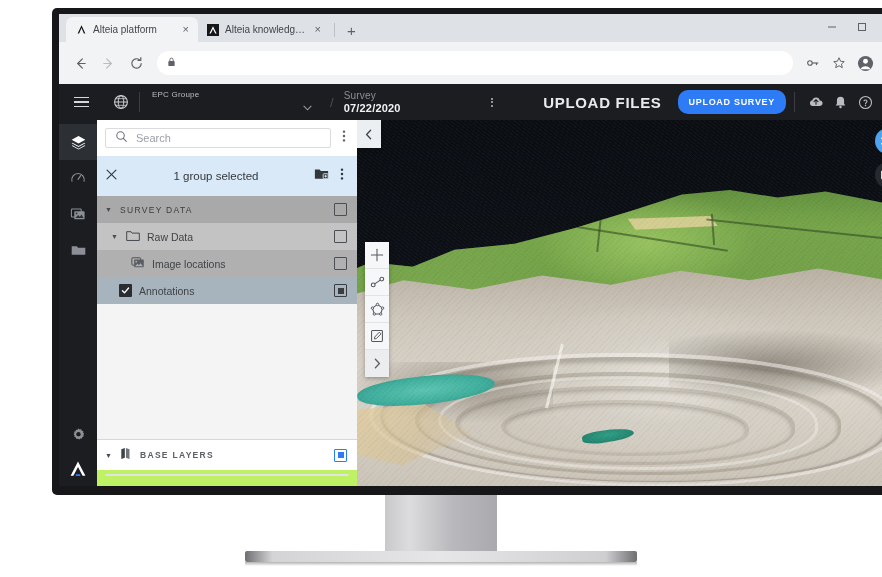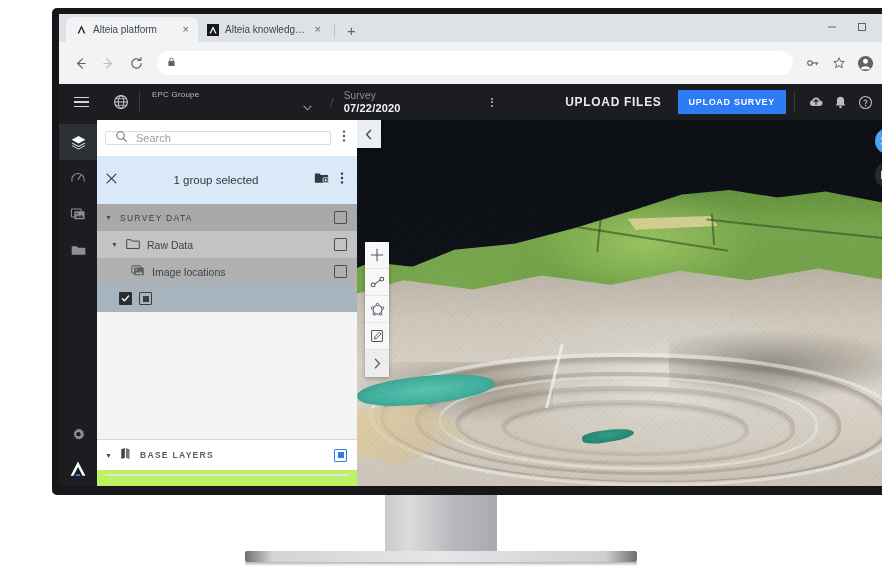--- a/index.html
+++ b/index.html
@@ -94,26 +94,26 @@
   .hdr-value { font-size: 11px; color: #f1f2f3; font-weight: bold; letter-spacing: .2px; }
   #project-select .hdr-value { font-size: 8px; font-weight: normal; color: #b9bcc0; position: absolute; top: 6px; left: 12px; }
   #project-caret { position: absolute; right: 8px; bottom: 7px; color: #9a9ea3; font-size: 8px; }
   .slash { color: #4a4d52; font-size: 13px; margin: 0 10px; }
   #survey-block { display: flex; flex-direction: column; justify-content: center; }
   #hdr-kebab { margin-left: auto; margin-right: 0; }
   .kebab { display: flex; flex-direction: column; gap: 1.5px; align-items: center; width: 22px; }
   .kebab i { width: 2px; height: 2px; border-radius: 50%; background: #b9bcc0; display: block; }
   #hdr-actions { display: flex; align-items: center; gap: 0; margin-left: auto; padding-right: 8px; }
   #upload-files-btn {
-    font-size: 12px; font-weight: bold; color: #e8eaec; letter-spacing: .7px;
+    font-size: 15px; font-weight: bold; color: #e8eaec; letter-spacing: .7px;
     padding: 7px 12px;
   }
   #upload-survey-btn {
     font-size: 9px; font-weight: bold; color: #fff; letter-spacing: .7px;
-    background: #2e7bf6; padding: 7px 11px; border-radius: 0; margin-left: 4px;
+    background: #2e7bf6; padding: 7px 11px; border-radius: 10px; margin-left: 4px;
   }
   .hdr-icon { width: 25px; height: 25px; display: flex; align-items: center; justify-content: center; color: #b9bcc0; }
 
   
   #rail {
     position: absolute; left: 0; top: 36px; bottom: 0; width: 38px;
     background: #1b1d21; display: flex; flex-direction: column; align-items: center;
     padding-top: 4px; z-index: 15;
   }
   .rail-item { width: 38px; height: 36px; display: flex; align-items: center; justify-content: center; color: #8c9096; }
@@ -121,28 +121,28 @@
   #rail-spacer { flex: 1; }
   #rail-logo { width: 38px; height: 34px; display: flex; align-items: center; justify-content: center; }
 
   
   #layers-panel {
     position: absolute; left: 38px; top: 36px; bottom: 0; width: 260px;
     background: #f4f4f4; display: flex; flex-direction: column; z-index: 12;
   }
   #search-row { background: #fff; display: flex; align-items: center; padding: 8px 6px 8px 8px; gap: 6px; }
   #search-box {
-    flex: 1; height: 14px; border: 1px solid #dcdcdc; border-radius: 2px;
+    flex: 1; height: 20px; border: 1px solid #dcdcdc; border-radius: 2px;
     display: flex; align-items: center; gap: 8px; padding: 0 9px; background: #fff;
   }
   #search-input { border: none; outline: none; font-size: 11px; color: #5f6368; width: 100%; font-family: "Liberation Sans", sans-serif; background: transparent; }
   #search-input::placeholder { color: #9aa0a6; }
 
   #selection-bar {
-    background: #d9e9f7; height: 48px; display: flex; align-items: center;
+    background: #d9e9f7; height: 40px; display: flex; align-items: center;
     padding: 0 8px; gap: 6px;
   }
   #selection-text { flex: 1; text-align: center; font-size: 11.5px; color: #33383d; }
 
   .group-header {
     height: 27px; display: flex; align-items: center; padding: 0 10px 0 8px;
     background: #a9a9a9; gap: 7px;
   }
   .group-header .ttl { flex: 1; font-size: 8.5px; font-weight: normal; letter-spacing: 1.3px; color: #3a3d40; }
   .tree-row {
@@ -602,20 +602,21 @@
           <span class="lbl">Image locations</span>
           <span class="cb"></span>
         </div>
 
         <div class="tree-row row-annotations">
           <span class="cb-checked">
             <svg width="9" height="9" viewBox="0 0 10 10">
                 <path d="M1.6 5.2 L3.9 7.6 L8.4 2.2" fill="none" stroke="#ffffff" stroke-width="1.5" stroke-linecap="round" stroke-linejoin="round"></path>
               </svg>
           </span>
+          <span class="lbl">Annotations</span>
           <span class="cb dark-inner"></span>
         </div>
 
         <div id="panel-filler"></div>
 
         <div id="base-layers-wrap">
           <div class="base-header">
             <span class="caret">▼</span>
             <span>
               <svg width="13" height="13" viewBox="0 0 14 14">

